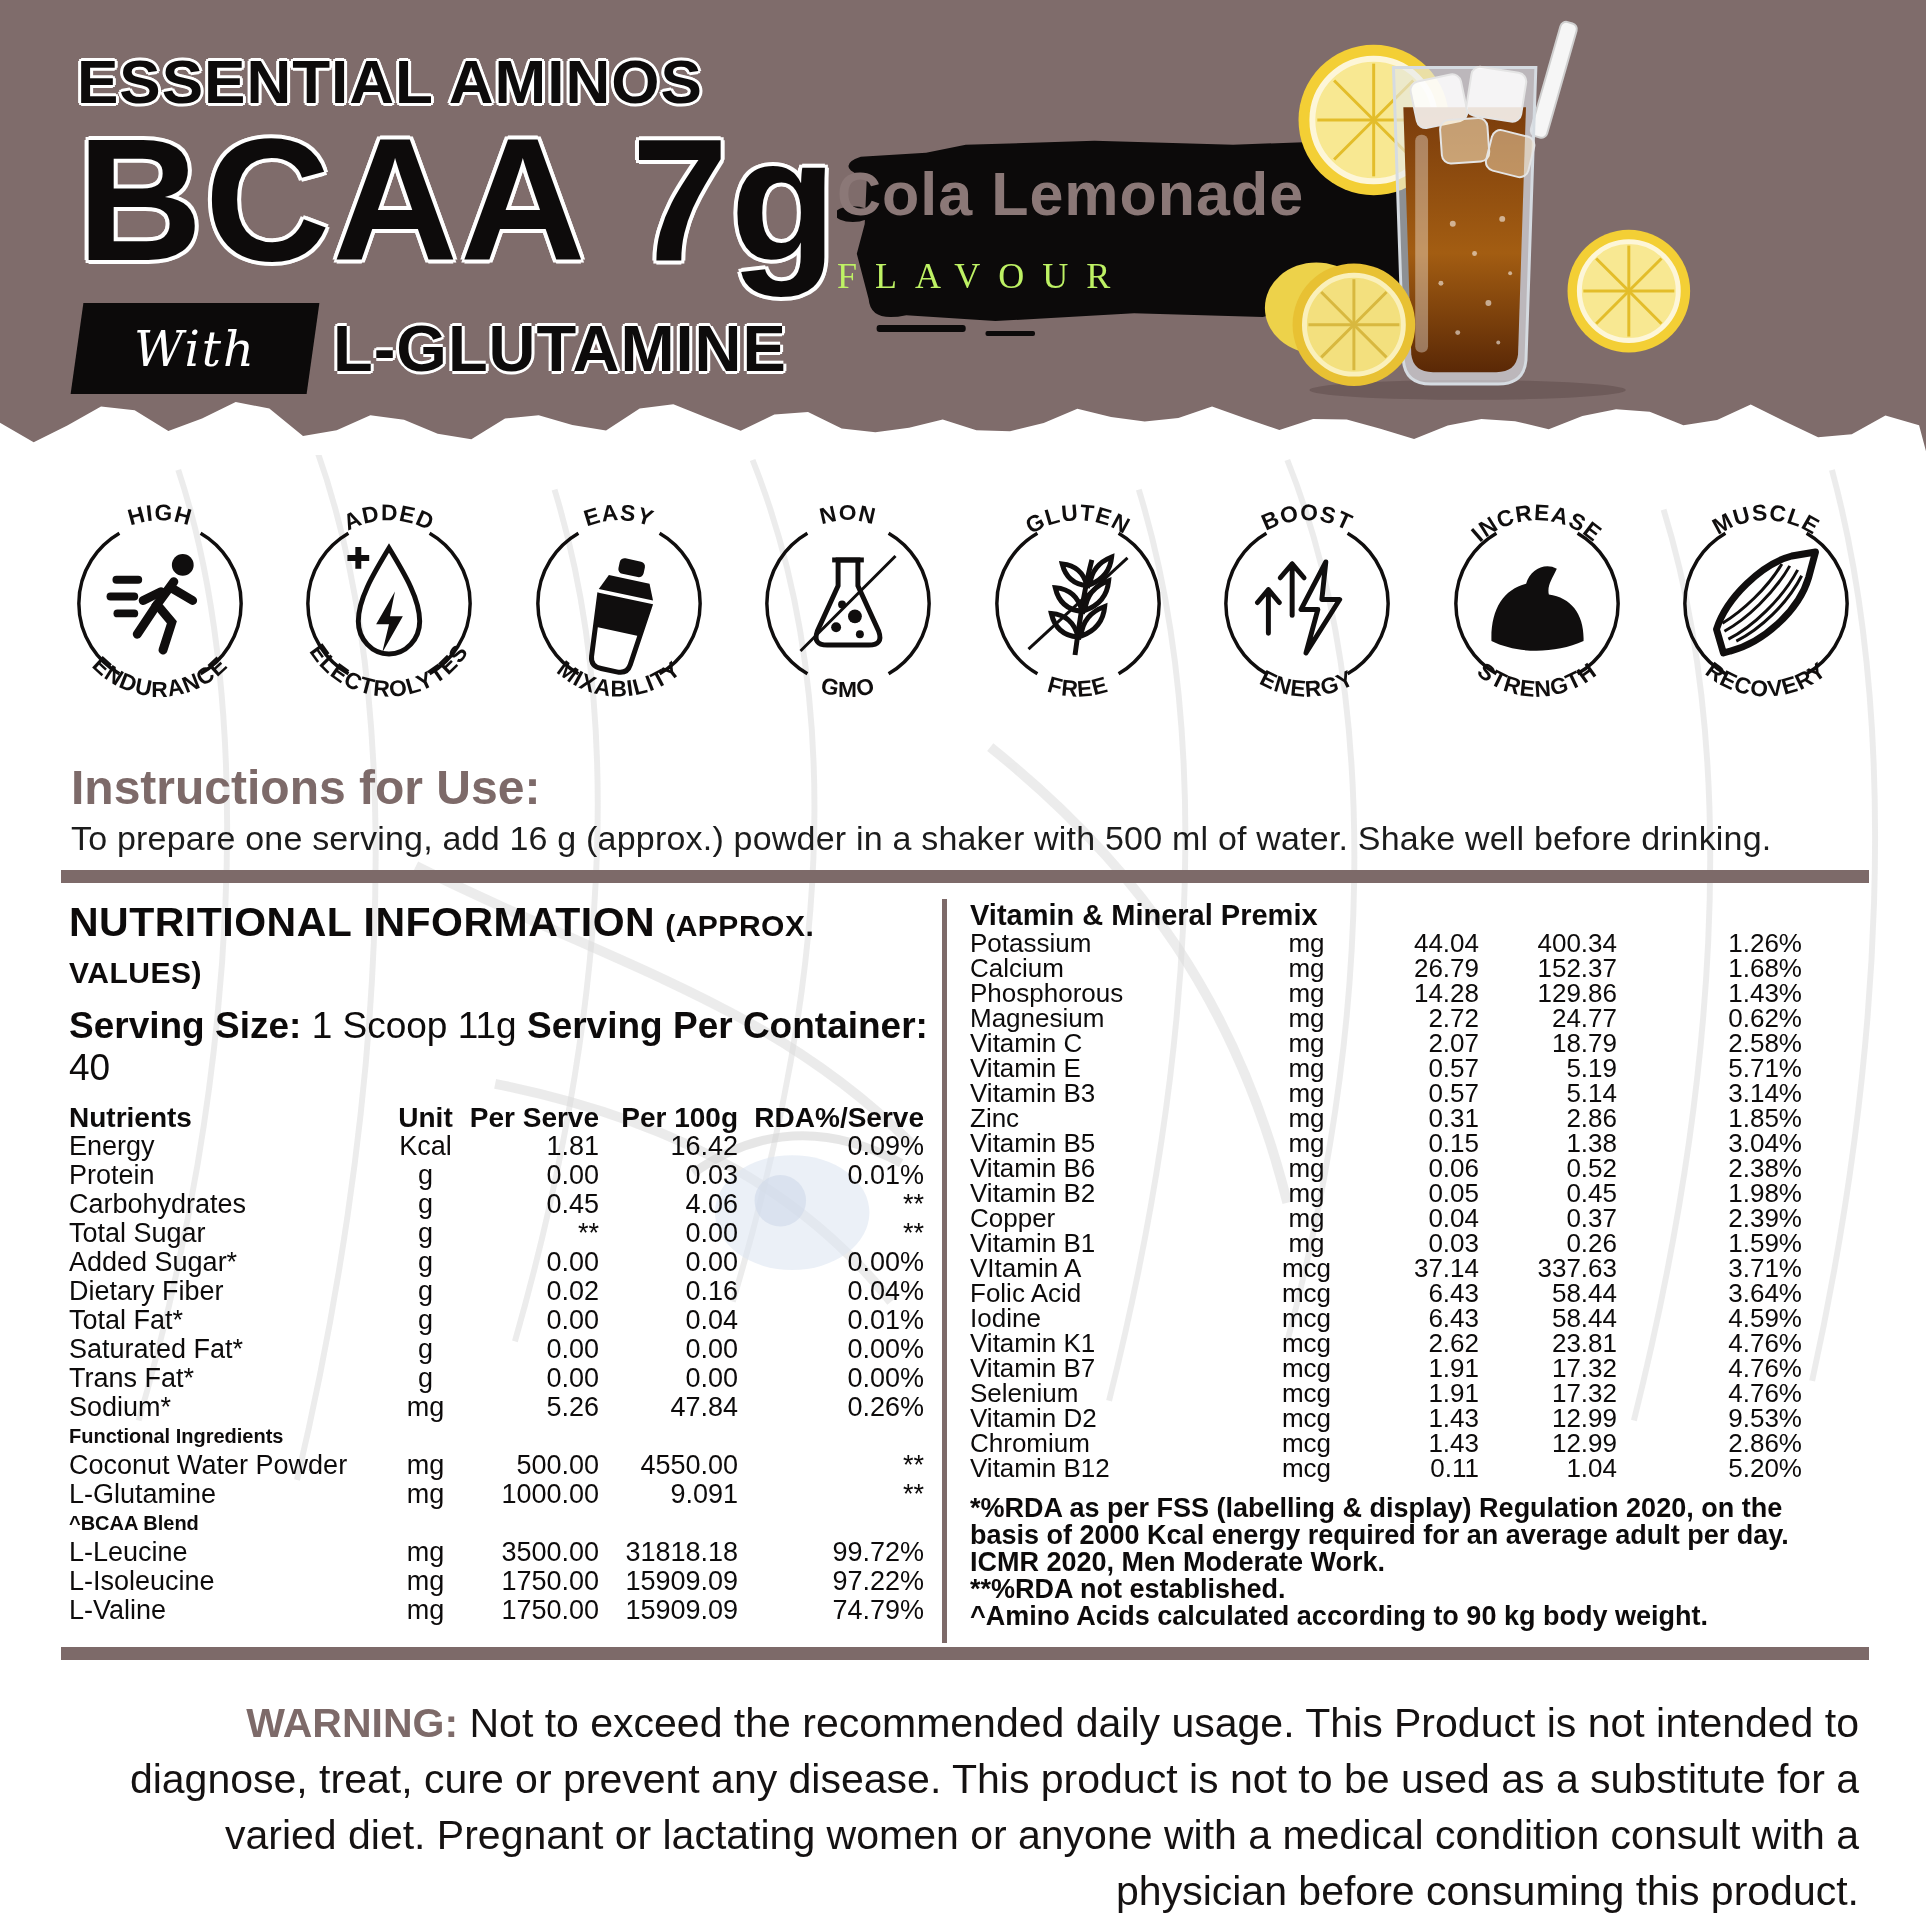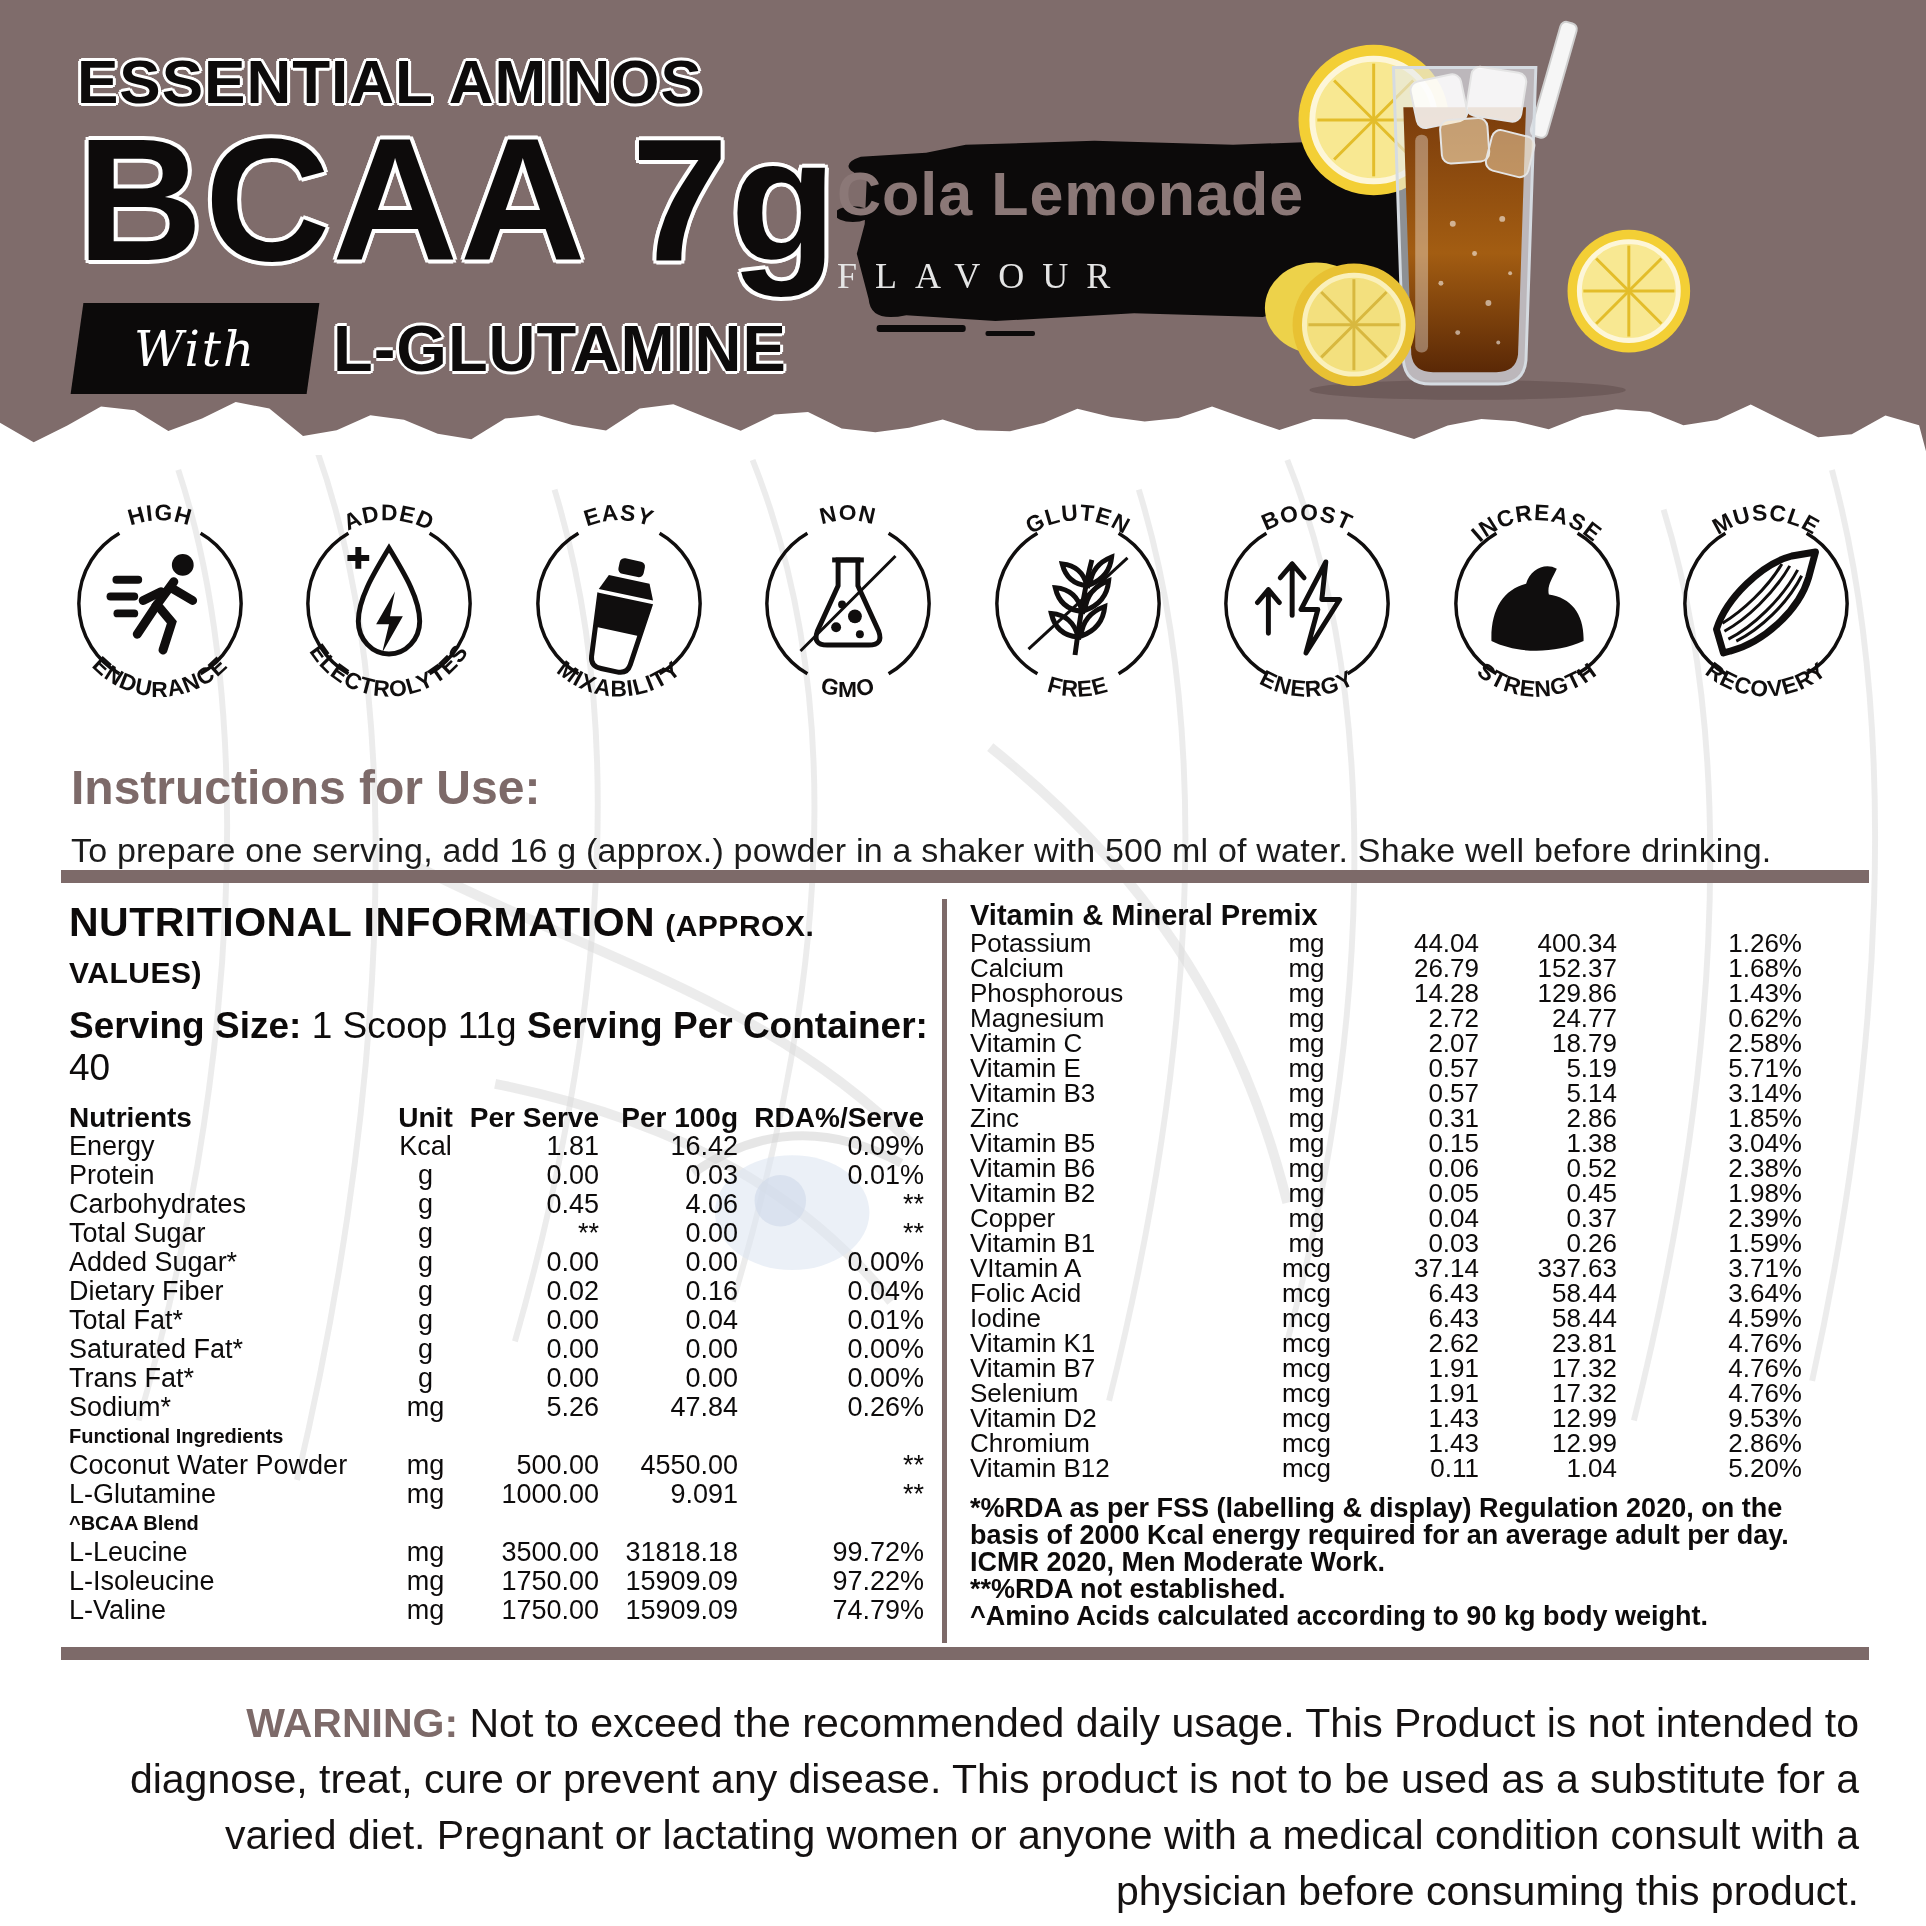--- a/index.html
+++ b/index.html
@@ -36,32 +36,32 @@
   }
   .subtitle{
     font-size:65px;font-weight:800;letter-spacing:1px;color:var(--ink);
     text-shadow:3px 0 #fff,-3px 0 #fff,0 3px #fff,0 -3px #fff,2px 2px #fff,-2px -2px #fff;
   }
   
   .flavour{position:absolute;left:837px;top:105px;width:599px;height:246px;z-index:1;}
   .flavour svg{position:absolute;left:0;top:0;}
   .flavour-text{position:absolute;left:0;top:0;width:100%;height:100%;display:flex;flex-direction:column;justify-content:center;gap:26px;}
   .flavour-name{font-size:61px;font-weight:700;color:var(--flavour);letter-spacing:1px;}
-  .flavour-label{font-family:"Liberation Serif",serif;font-size:36px;letter-spacing:18px;color:#e5e5e5;margin-right:-18px;}
+  .flavour-label{font-family:"Liberation Serif",serif;font-size:36px;letter-spacing:18px;color:#bef264;margin-right:-18px;}
   
   .drink{position:absolute;left:1255px;top:16px;width:447px;height:384px;z-index:2;}
   
   .badges{position:absolute;left:61px;top:497px;width:1804px;display:flex;justify-content:space-between;z-index:1;}
   .badge{width:198px;height:213px;}
   .badge-ring{fill:none;stroke:#100e0e;stroke-width:3.5;}
   .badge-arc-text{font-family:"Liberation Sans",sans-serif;font-weight:800;font-size:23px;letter-spacing:1px;fill:#100e0e;}
   
   .instructions{position:absolute;left:71px;top:760px;width:1792px;z-index:1;}
   .instructions-heading{font-size:48px;font-weight:800;color:var(--accent);}
-  .instructions-body{font-size:34px;color:#1c1c1c;margin-top:16px;letter-spacing:0.2px;}
+  .instructions-body{font-size:34px;color:#1c1c1c;margin-top:4px;letter-spacing:0.2px;}
   .divider{position:absolute;left:61px;width:1808px;height:13px;background:var(--accent);z-index:1;}
   .divider-1{top:870px;}
   .divider-2{top:1647px;}
   .vdivider{position:absolute;left:942px;top:899px;width:5px;height:744px;background:var(--accent);z-index:1;}
   
   .nutri-left{position:absolute;left:69px;top:899px;width:859px;z-index:1;}
   .nutri-title{font-size:41px;font-weight:800;letter-spacing:0.5px;}
   .nutri-title .suffix{font-size:30px;font-weight:800;margin-left:10px;}
   .serving-line{margin-top:12px;font-size:37px;}
   .serving-line b{font-weight:700;}

